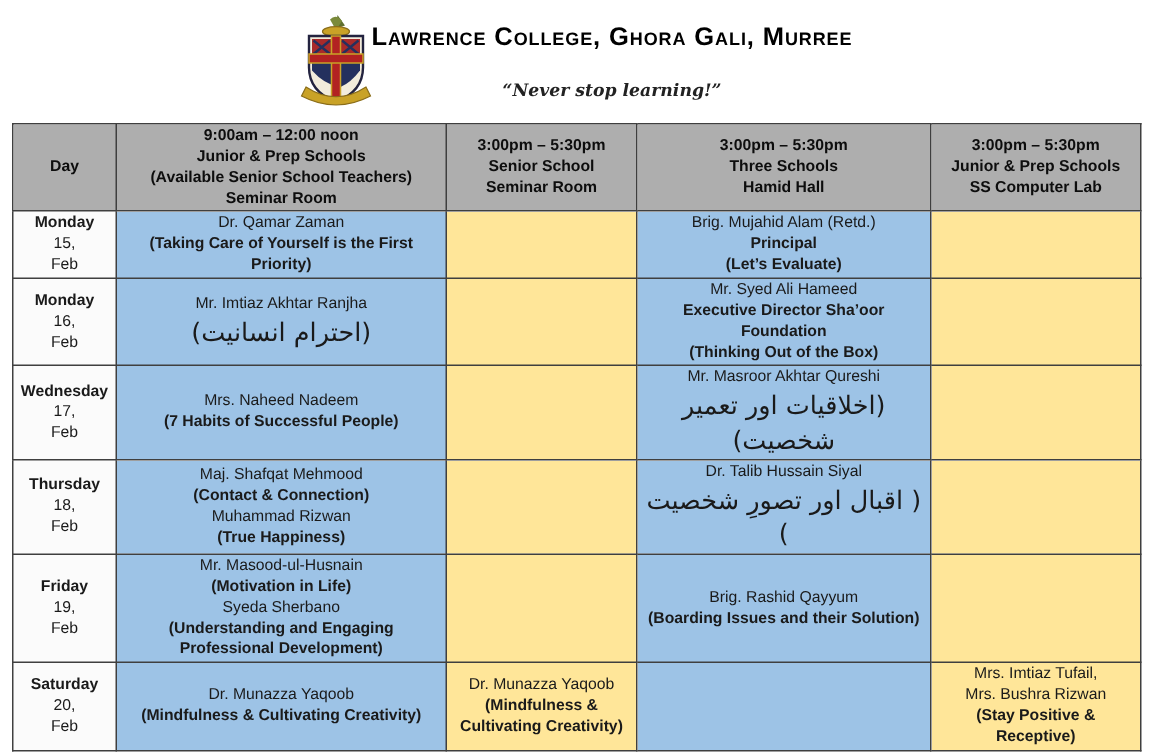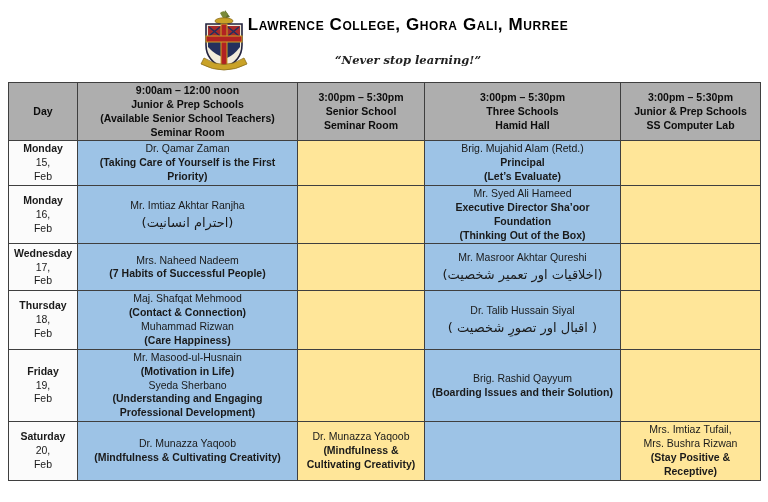--- a/index.html
+++ b/index.html
@@ -18,21 +18,21 @@
   table.schedule td{
     border:1px solid var(--border);text-align:center;vertical-align:middle;
     padding:1px 3px;font-size:10.5px;line-height:1.32;overflow:hidden;
   }
   td.hdr{background:var(--gray);font-weight:bold;color:#0d0d0d;}
   td.day{background:var(--daybg);}
   td.day .dname{font-weight:bold;}
   td.blue{background:var(--blue);}
   td.yellow{background:var(--yellow);}
   .b{font-weight:bold;}
-  .urdu{direction:rtl;font-size:13px;font-family:"DejaVu Sans",sans-serif;padding-top:1px;}
+  .urdu{direction:rtl;font-size:17px;font-family:"DejaVu Sans",sans-serif;padding-top:1px;}
 </style>
 </head>
 <body style="--gray: #aeaeae; --daybg: #fbfbfb; --blue: #9dc3e6; --yellow: #ffe699; --border: #3f3f3f;">
 
 <div class="header">
   <svg class="crest" width="48" height="66" viewBox="0 0 48 66" aria-hidden="true">
 
     <path d="M25 2 L30 9 L24 11 Z" fill="#5e6e2f"></path>
     <path d="M20 5 Q24 1 28 6 L24 12 Z" fill="#7a8a3a"></path>
     <ellipse cx="24" cy="13" rx="9" ry="3.2" fill="#c9a227" stroke="#8a6d1a" stroke-width="0.8"></ellipse>
@@ -149,21 +149,21 @@
       <tr style="height: 54px;">
         <td class="day">
           <div class="dname">Thursday</div>
           <div class="ddate">18,</div>
           <div class="dmonth">Feb</div>
         </td>
         <td class="blue">
           <div>Maj. Shafqat Mehmood</div>
           <div class="b">(Contact &amp; Connection)</div>
           <div>Muhammad Rizwan</div>
-          <div class="b">(Care Happiness)</div>
+          <div class="b">(True Happiness)</div>
         </td>
         <td class="yellow"></td>
         <td class="blue">
           <div>Dr. Talib Hussain Siyal</div>
           <div class="urdu" dir="rtl">( اقبال اور تصورِ شخصیت )</div>
         </td>
         <td class="yellow"></td>
       </tr>
       <tr style="height: 69px;">
         <td class="day">

